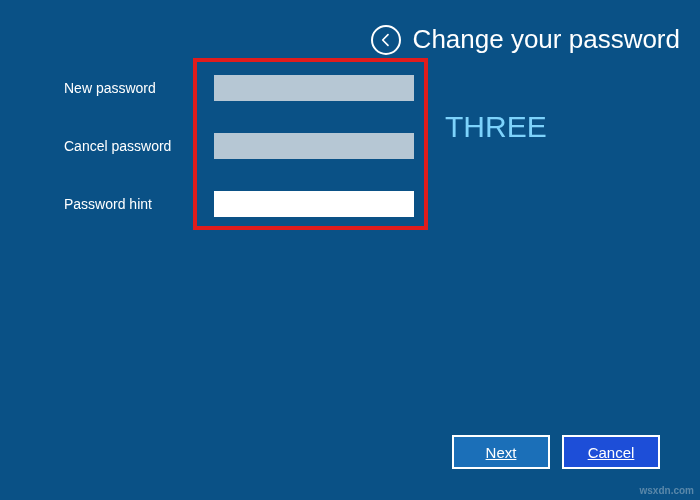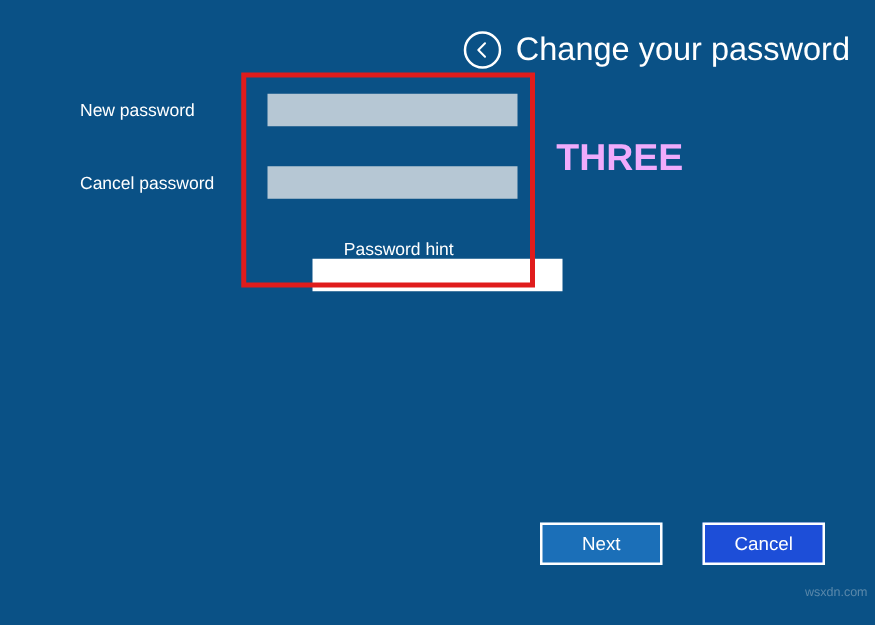--- a/index.html
+++ b/index.html
@@ -45,21 +45,20 @@
     .form-area {
       padding: 10px 64px;
     }
     .form-row {
       display: flex;
       align-items: center;
       margin-bottom: 32px;
     }
     .form-row:last-child {
       margin-bottom: 12px;
-      flex-direction: column;
     }
     .form-label {
       width: 150px;
       font-size: 14px;
       color: #ffffff;
     }
     .form-input {
       width: 200px;
       height: 26px;
       padding: 3px 6px;
@@ -80,33 +79,34 @@
       left: 193px;
       top: 58px;
       width: 235px;
       height: 172px;
       pointer-events: none;
     }
     .annotation {
       position: absolute;
       left: 445px;
       top: 110px;
-      color: #f0abfc;
+      color: #7dd3fc;
       font-size: 30px;
-      font-weight: 700;
+      font-weight: 400;
       line-height: 1.15;
       font-family: Arial, sans-serif;
       text-align: right;
     }
     .button-bar {
       position: absolute;
       right: 40px;
-      bottom: 48px;
+      bottom: 31px;
       display: flex;
-      gap: 32px;
+      gap: 12px;
+      text-decoration: underline;
     }
     .btn {
       width: 98px;
       height: 34px;
       border: 2px solid #ffffff;
       color: #ffffff;
       font-size: 15px;
       font-family: inherit;
       cursor: pointer;
       display: flex;
@@ -115,23 +115,24 @@
     }
     .btn-primary {
       background: #1b6fb8;
     }
     .btn-secondary {
       background: #1d4ed8;
     }
     .watermark {
       position: absolute;
       right: 6px;
-      bottom: 20px;
+      bottom: 4px;
       font-size: 10px;
       color: #5a88aa;
+      font-weight: bold;
     }
   </style>
 </head>
 <body>
 
 <div class="header">
   <div class="back-btn">
     <svg viewBox="0 0 24 24">
       <path d="M15 4 L7 12 L15 20" stroke="#ffffff" stroke-width="2.5" fill="none" stroke-linecap="round" stroke-linejoin="round"></path>
     </svg>

